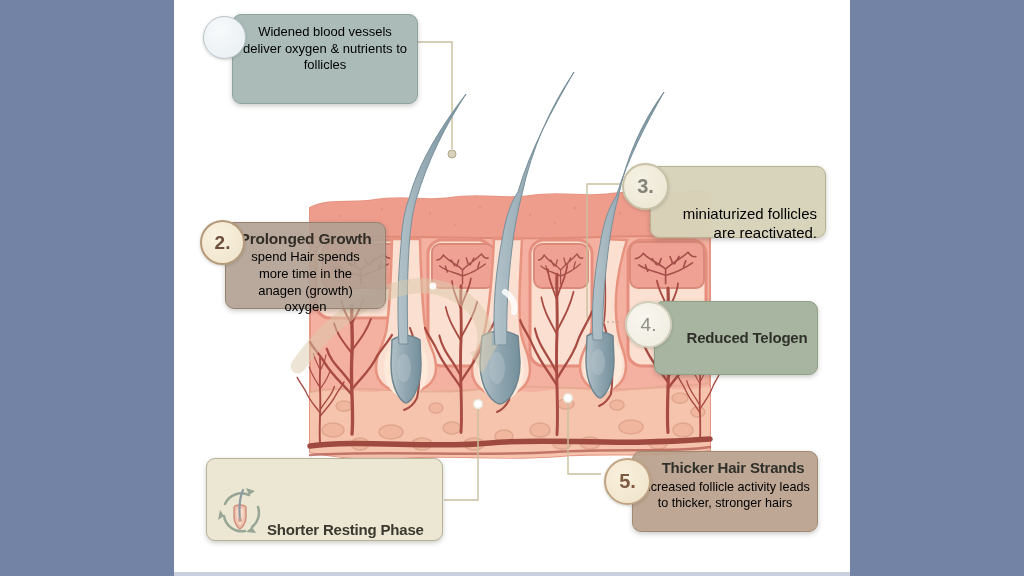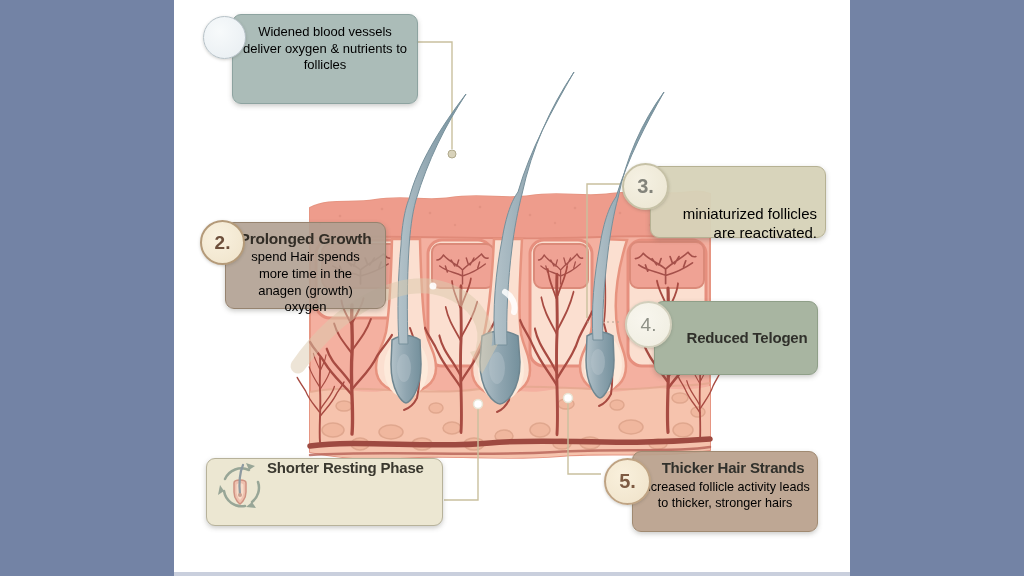--- a/index.html
+++ b/index.html
@@ -50,22 +50,22 @@
   #c4 .num-circle{left:-30px;top:-1px;width:43px;height:43px;font-size:19px;font-weight:normal;color:#8e9086;
       background:radial-gradient(circle at 38% 35%,#f8f6ee,#efede0);border:2px solid #d2cfbc;}
   
   #c5{left:632px;top:451px;width:186px;height:81px;background:rgba(185,159,139,.92);
       border:1px solid #a08a71;padding:7px 6px 0 6px;}
   #c5 .title{padding-left:16px;}
   #c5 .body{font-size:12.6px;}
   #c5 .num-circle{left:-29px;top:6px;width:43px;height:43px;font-size:20px;color:#7d5a42;
       background:radial-gradient(circle at 38% 35%,#f9f0dc,#efe2c9);border:2px solid #bfa383;}
   
-  #c6{left:206px;top:458px;width:237px;height:68px;background:#ece7d2;border:1.5px solid #b7b29a;
-      display:flex;align-items:flex-start;padding:0 6px 0 8px;}
+  #c6{left:206px;top:458px;width:237px;height:83px;background:#ece7d2;border:1.5px solid #b7b29a;
+      display:flex;align-items:flex-end;padding:0 6px 0 8px;}
   #c6 .title{font-size:15px;white-space:nowrap;color:#3a382f;}
 </style>
 </head>
 <body>
 
 <div class="side-bar left"></div>
 <div class="side-bar right"></div>
 <div class="stage"></div>
 <div class="bottom-strip"></div>
 

